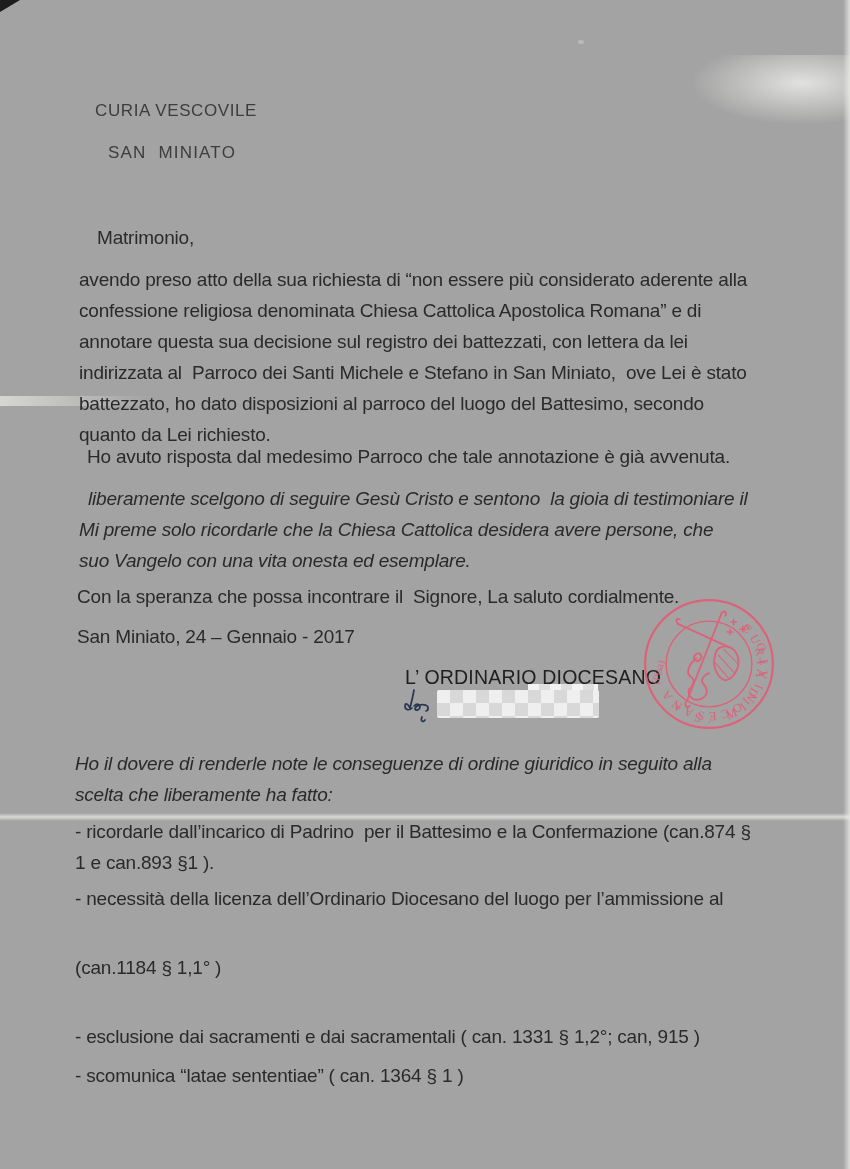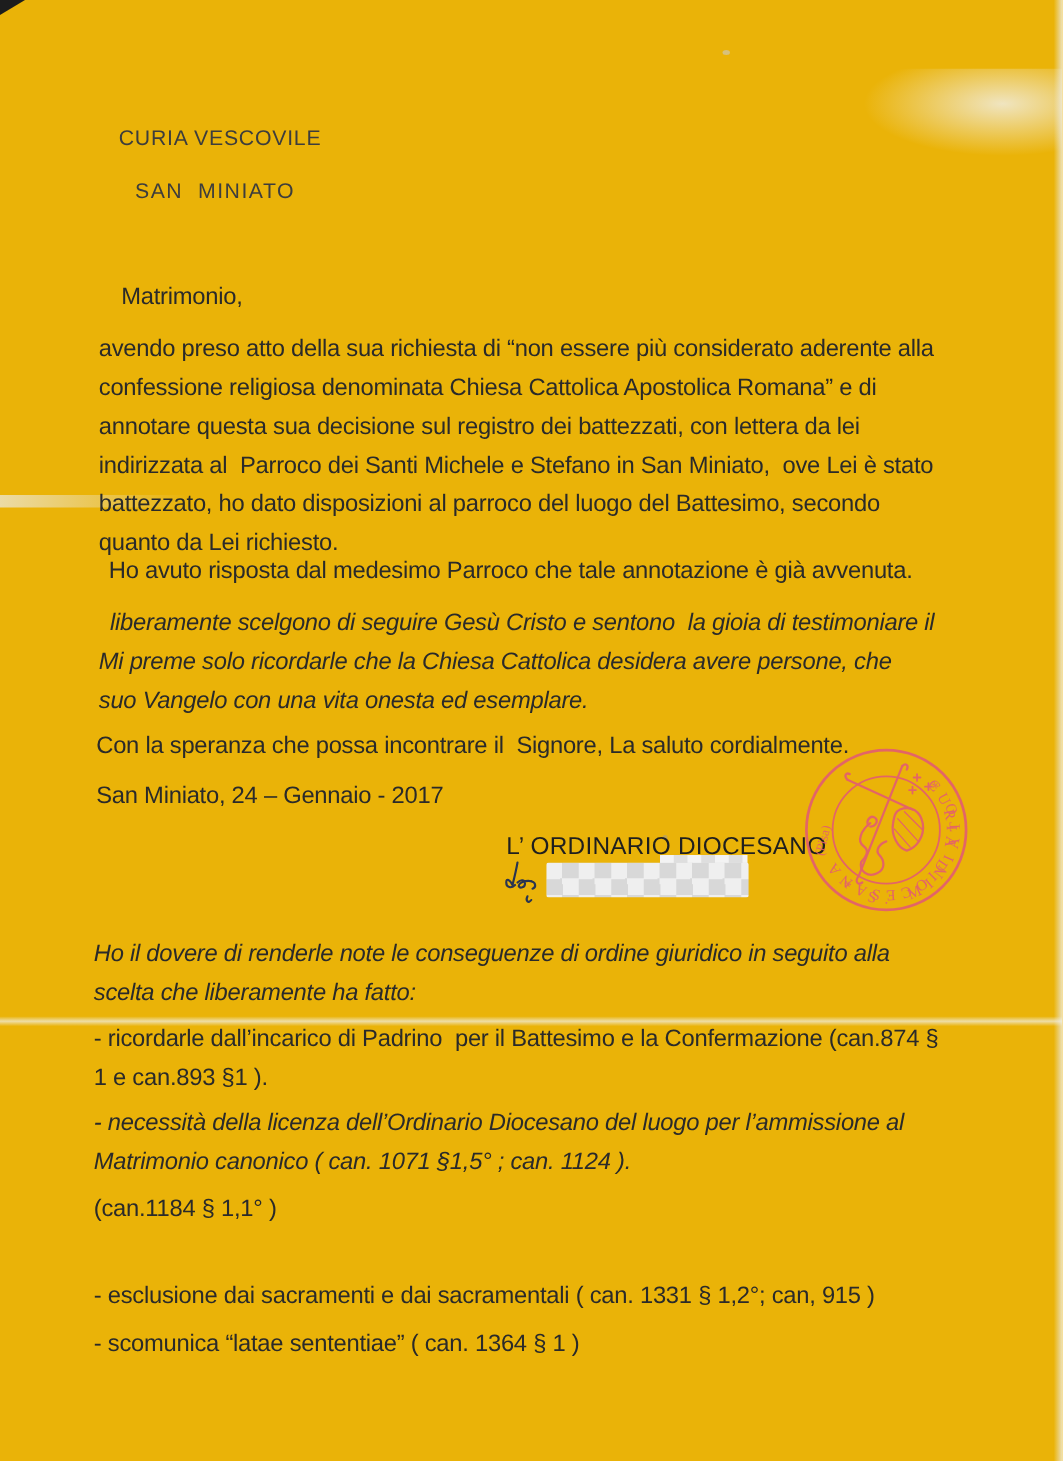--- a/index.html
+++ b/index.html
@@ -1,19 +1,19 @@
 <!DOCTYPE html>
 <html><head>
 <meta charset="utf-8">
 <style>
   html,body{margin:0;padding:0;background:#ffffff;}
   #page{
     position:relative;
     width:850px;height:1169px;
-    background:#eab308;
+    background:#a3a3a3;
     overflow:hidden;
     font-family:"Liberation Sans", sans-serif;
     color:#282828;
   }
   .blk{
     position:absolute;
     font-size:19px;
     line-height:31px;
     letter-spacing:-0.2px;
     white-space:pre;
@@ -25,21 +25,21 @@
   #letterhead-place{top:142px;left:108px;font-size:17px;line-height:22px;letter-spacing:1.2px;color:#3d3d3d;}
   #salutation{top:222px;left:97px;}
   #p-request{top:264px;left:79px;}
   #p-confirmation{top:441px;left:87px;}
   #p-reminder{top:483px;left:79px;}
   #p-farewell{top:581px;left:77px;text-align:right;}
   #place-date{top:621px;left:77px;}
   #signer-title{top:662px;left:405px;font-size:19.5px;letter-spacing:0.2px;color:#1f1f1f;}
   #consequences-intro{top:748px;left:75px;}
   #c-item-0{top:816px;left:75px;}
-  #c-item-1{top:883px;left:75px;font-style:italic;}
+  #c-item-1{top:883px;left:75px;}
   #c-item-2{top:952px;left:75px;}
   #c-item-3{top:1021px;left:75px;}
   #c-item-4{top:1060px;left:75px;}
 
   
   #stamp{position:absolute;left:636px;top:591px;width:146px;height:146px;opacity:0.88;}
   #stamp text{font-family:"Liberation Serif", serif;}
 
   
   #sig-scribble{position:absolute;left:402px;top:684px;width:46px;height:46px;}
@@ -140,18 +140,18 @@
       <path d="M90 70 L108 90" stroke-width="1.1"></path>
       <path d="M87 79 L101 95" stroke-width="1.1"></path>
       <path d="M96 64 L112 80" stroke-width="1.1"></path>
       <path d="M104 34 l6 0 M107 31 l0 6 M114 42 l6 0 M117 39 l0 6 M100 45 l6 0 M103 42 l0 6" stroke-width="1.6"></path>
     </g>
   </svg>
 
   <div id="consequences-intro" class="blk it"><div>Ho il dovere di renderle note le conseguenze di ordine giuridico in seguito alla</div><div>scelta che liberamente ha fatto:</div></div>
 
   <div id="c-item-0" class="blk"><div>- ricordarle dall’incarico di Padrino  per il Battesimo e la Confermazione (can.874 §</div><div>1 e can.893 §1 ).</div></div>
-  <div id="c-item-1" class="blk"><div>- necessità della licenza dell’Ordinario Diocesano del luogo per l’ammissione al</div><div>Matrimonio canonico ( can. 1071 §1,5° ; can. 1124 ).</div></div>
+  <div id="c-item-1" class="blk"><div>- necessità della licenza dell’Ordinario Diocesano del luogo per l’ammissione al</div></div>
   <div id="c-item-2" class="blk"><div>(can.1184 § 1,1° )</div></div>
   <div id="c-item-3" class="blk"><div>- esclusione dai sacramenti e dai sacramentali ( can. 1331 § 1,2°; can, 915 )</div></div>
   <div id="c-item-4" class="blk"><div>- scomunica “latae sententiae” ( can. 1364 § 1 )</div></div>
 
 </div>
 
 </body></html>

